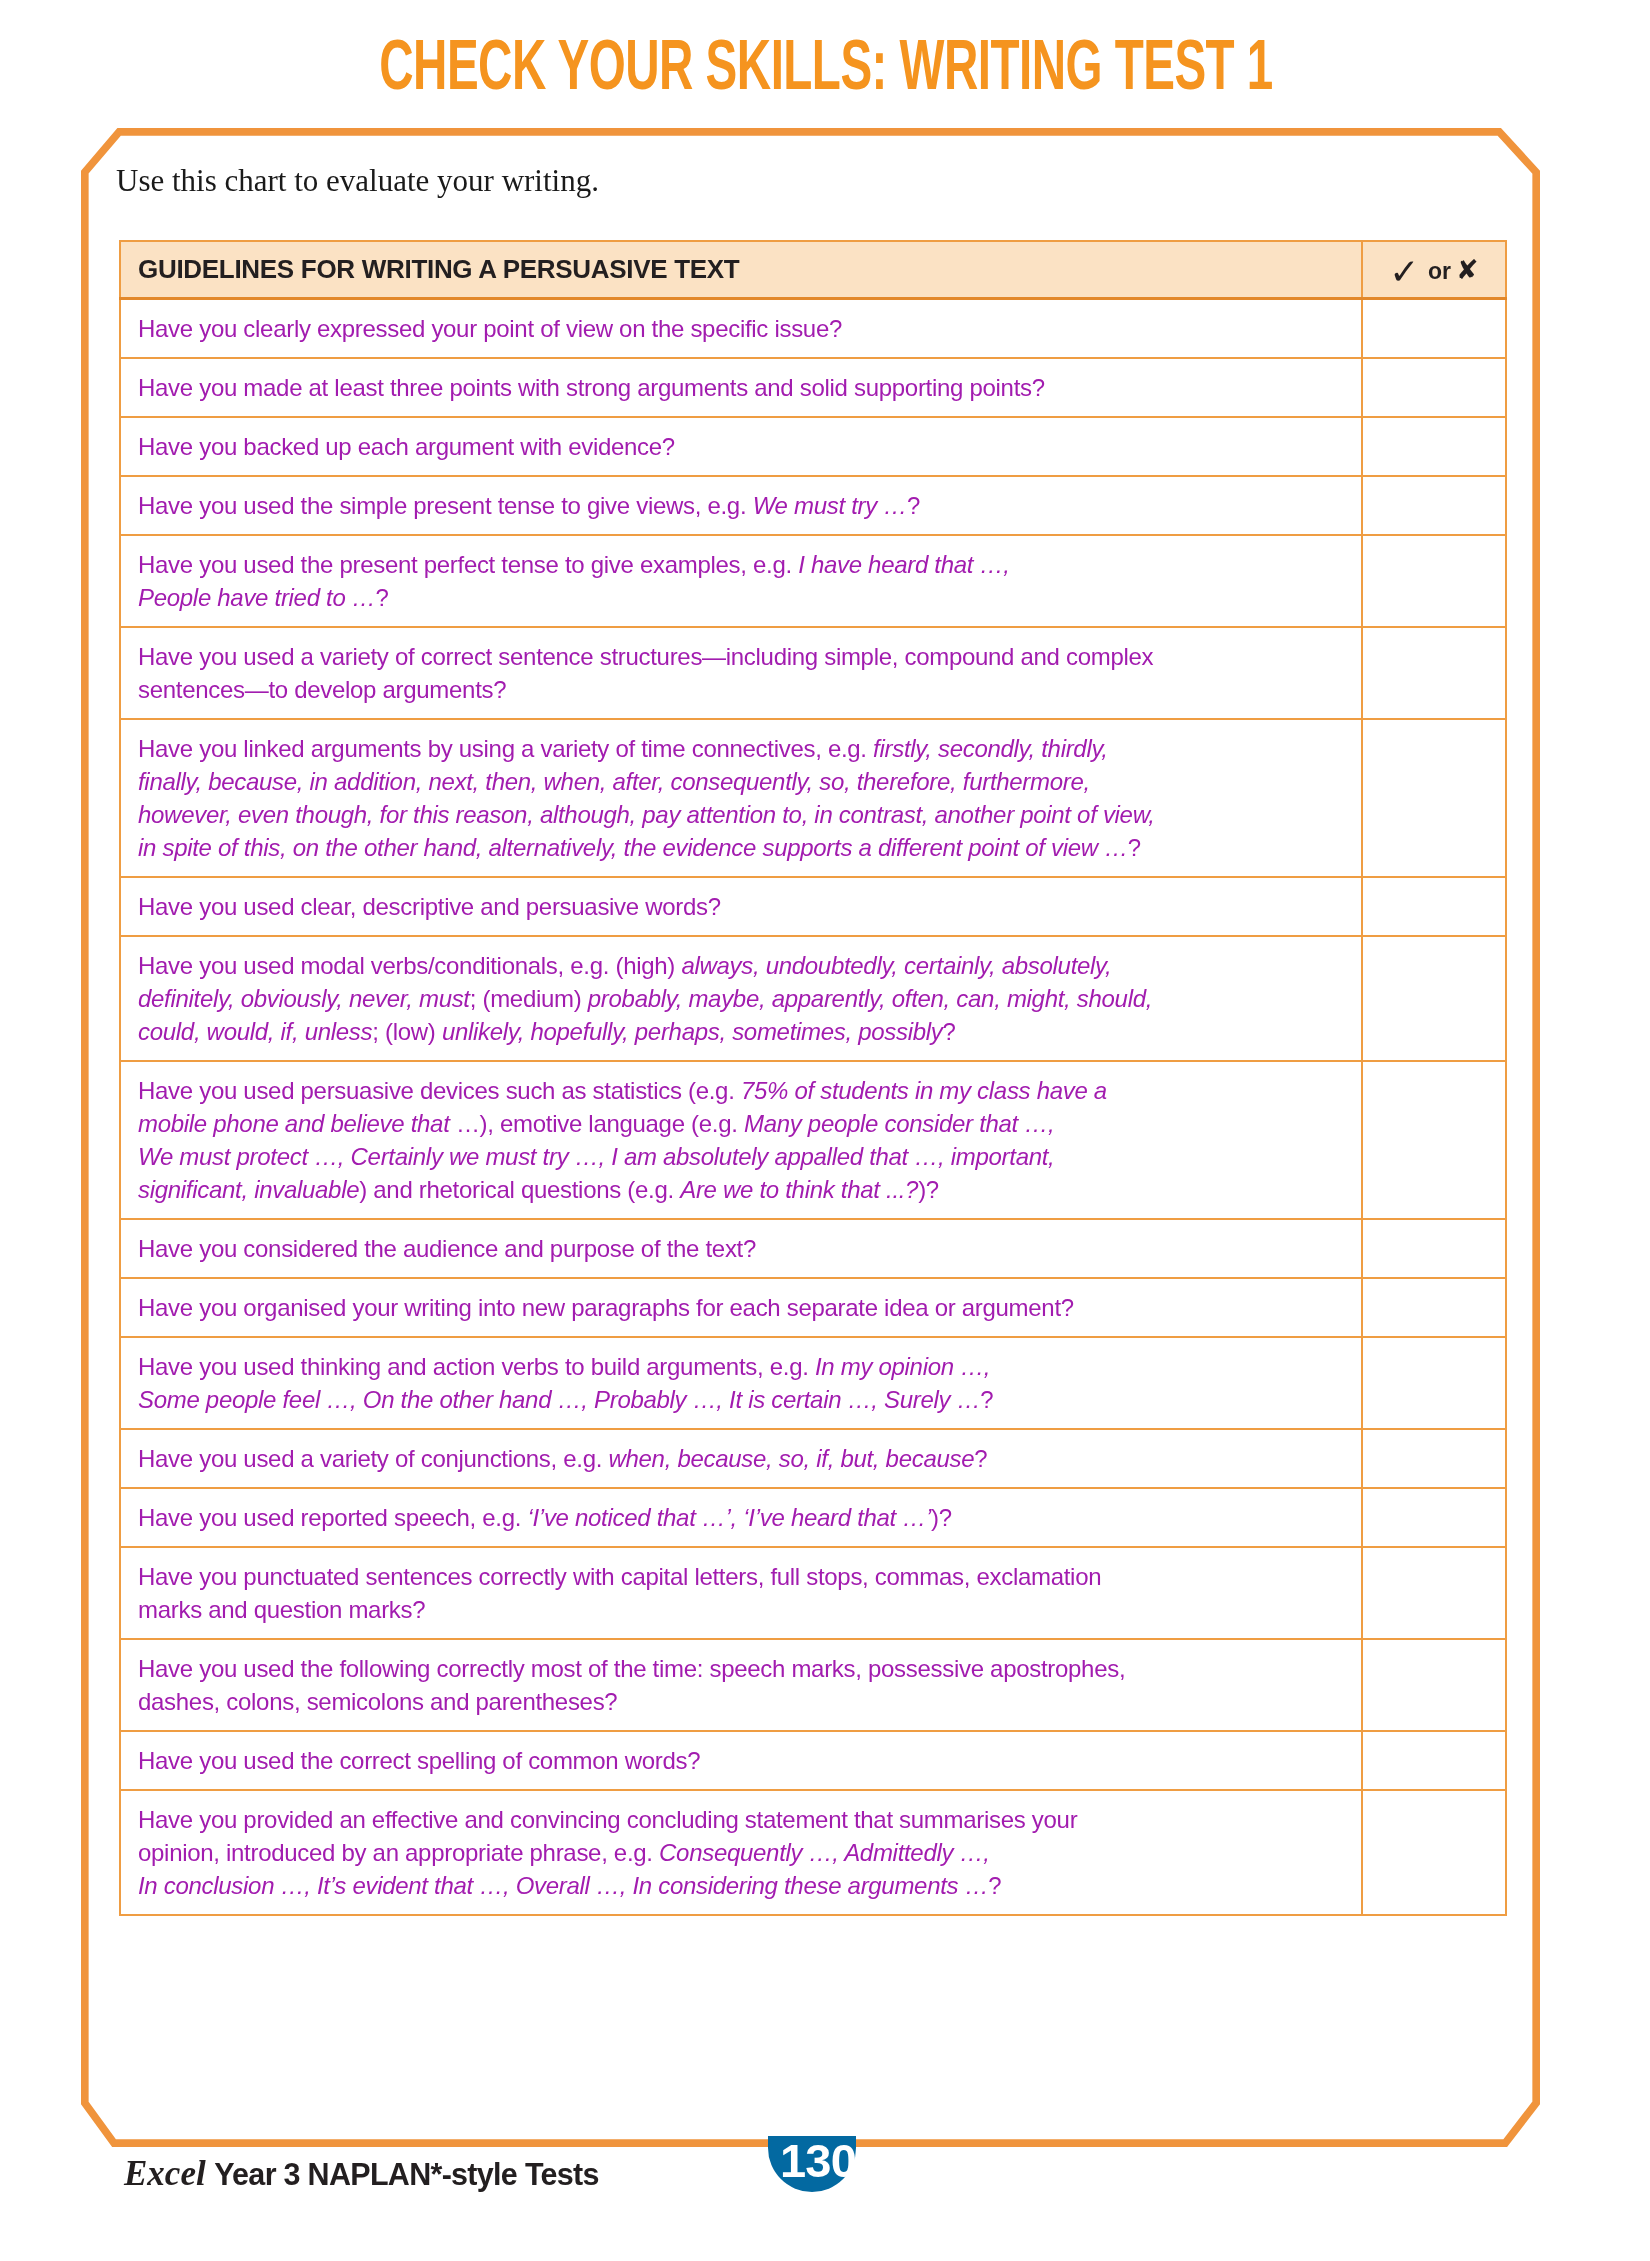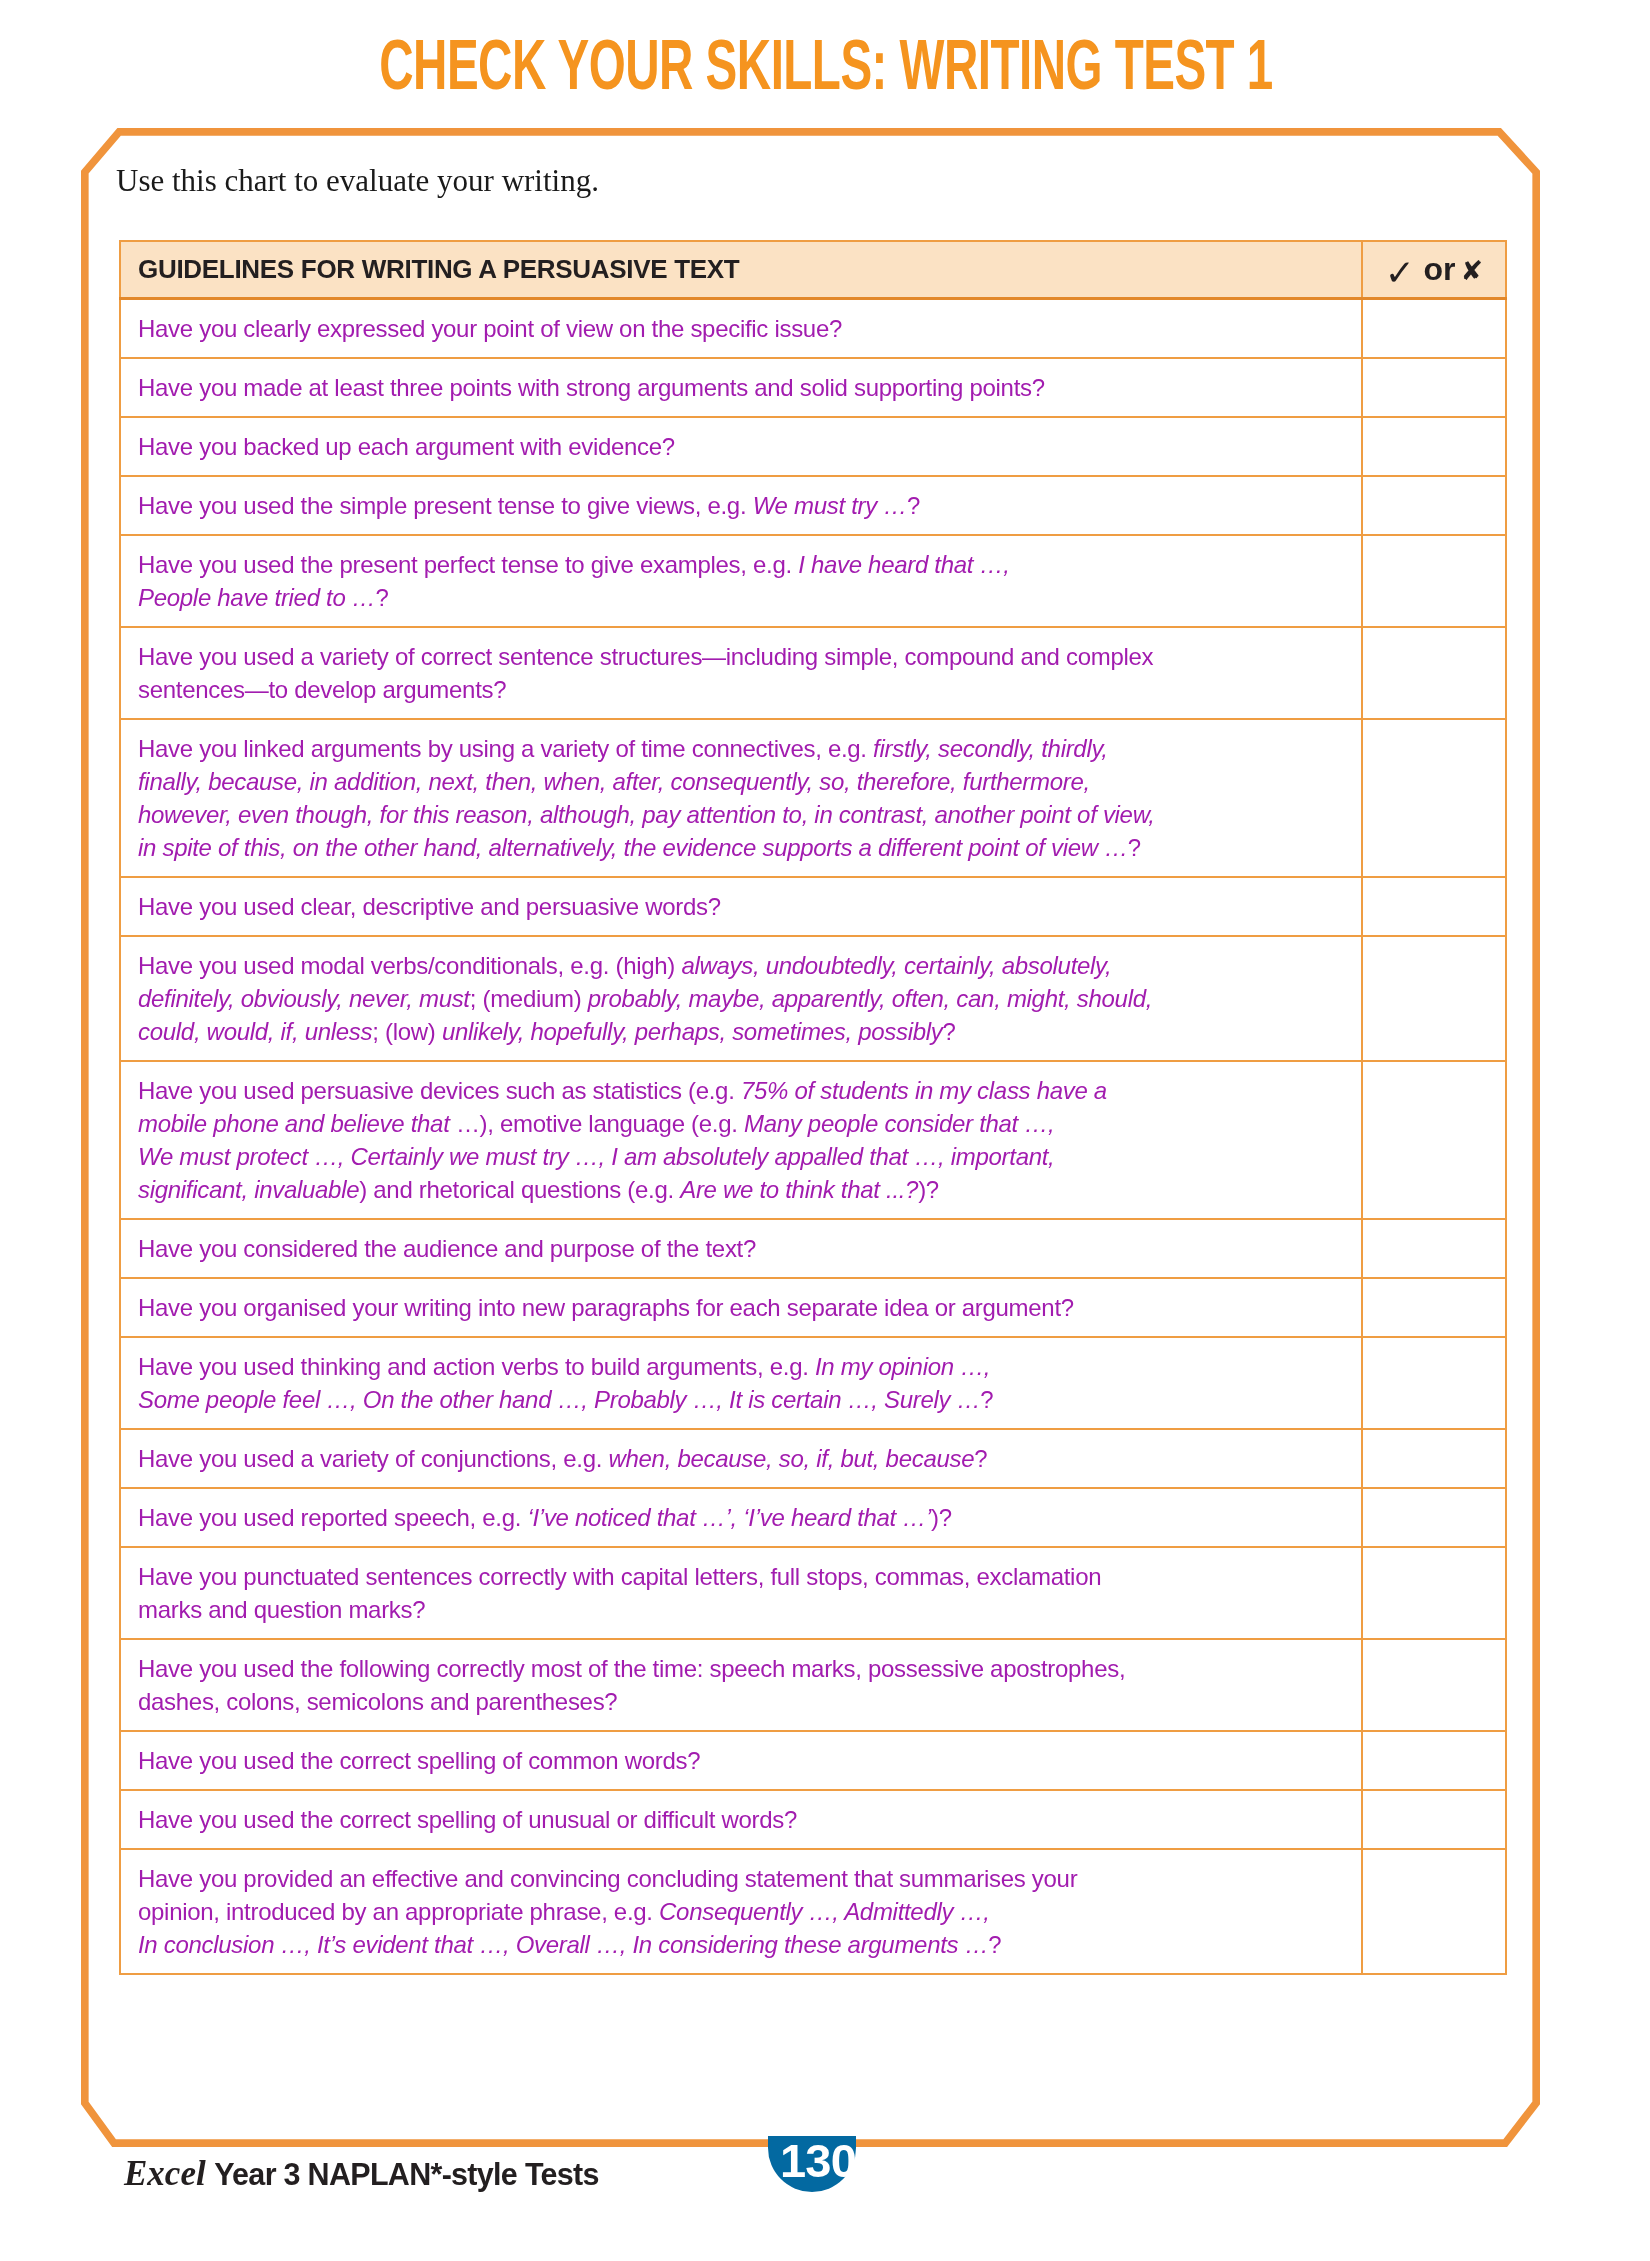--- a/index.html
+++ b/index.html
@@ -61,21 +61,21 @@
     color:#231f20;
   }
   th.head-c{text-align:center;font-weight:bold;font-size:25.4px;}
   .tick-glyph{
     font-family:"DejaVu Sans",sans-serif;
     font-weight:normal;
     font-size:36px;
     line-height:0;
     vertical-align:-5.1px;
   }
-  .or-label{font-size:32px;font-weight:bold;padding:0 5.1px 0 8.5px;}
+  .or-label{font-size:23px;font-weight:bold;padding:0 5.1px 0 8.5px;}
   .cross-glyph{
     font-family:"DejaVu Sans",sans-serif;
     font-weight:bold;
     font-size:27px;
   }
   td.q{
     background:#ffffff;
     padding:12px 22px 12px 17px;
     font-size:24px;
     line-height:33px;
@@ -219,24 +219,20 @@
       <tr>
         <td class="q"><span>Have you used the following correctly most of the time: speech marks, possessive apostrophes,
 dashes, colons, semicolons and parentheses?</span></td>
         <td class="c"></td>
       </tr>
       <tr>
         <td class="q"><span>Have you used the correct spelling of common words?</span></td>
         <td class="c"></td>
       </tr>
       <tr>
-        <td class="q"><span>Have you used the correct spelling of unusual or difficult words?</span></td>
-        <td class="c"></td>
-      </tr>
-      <tr>
         <td class="q"><span>Have you provided an effective and convincing concluding statement that summarises your
 opinion, introduced by an appropriate phrase, e.g. </span><em>Consequently …, Admittedly …,
 In conclusion …, It’s evident that …, Overall …, In considering these arguments …</em><span>?</span></td>
         <td class="c"></td>
       </tr>
     </tbody>
 </table>
 
 <div class="footer">
   <span class="brand">Excel</span><span class="series">Year 3 NAPLAN*-style Tests</span>

